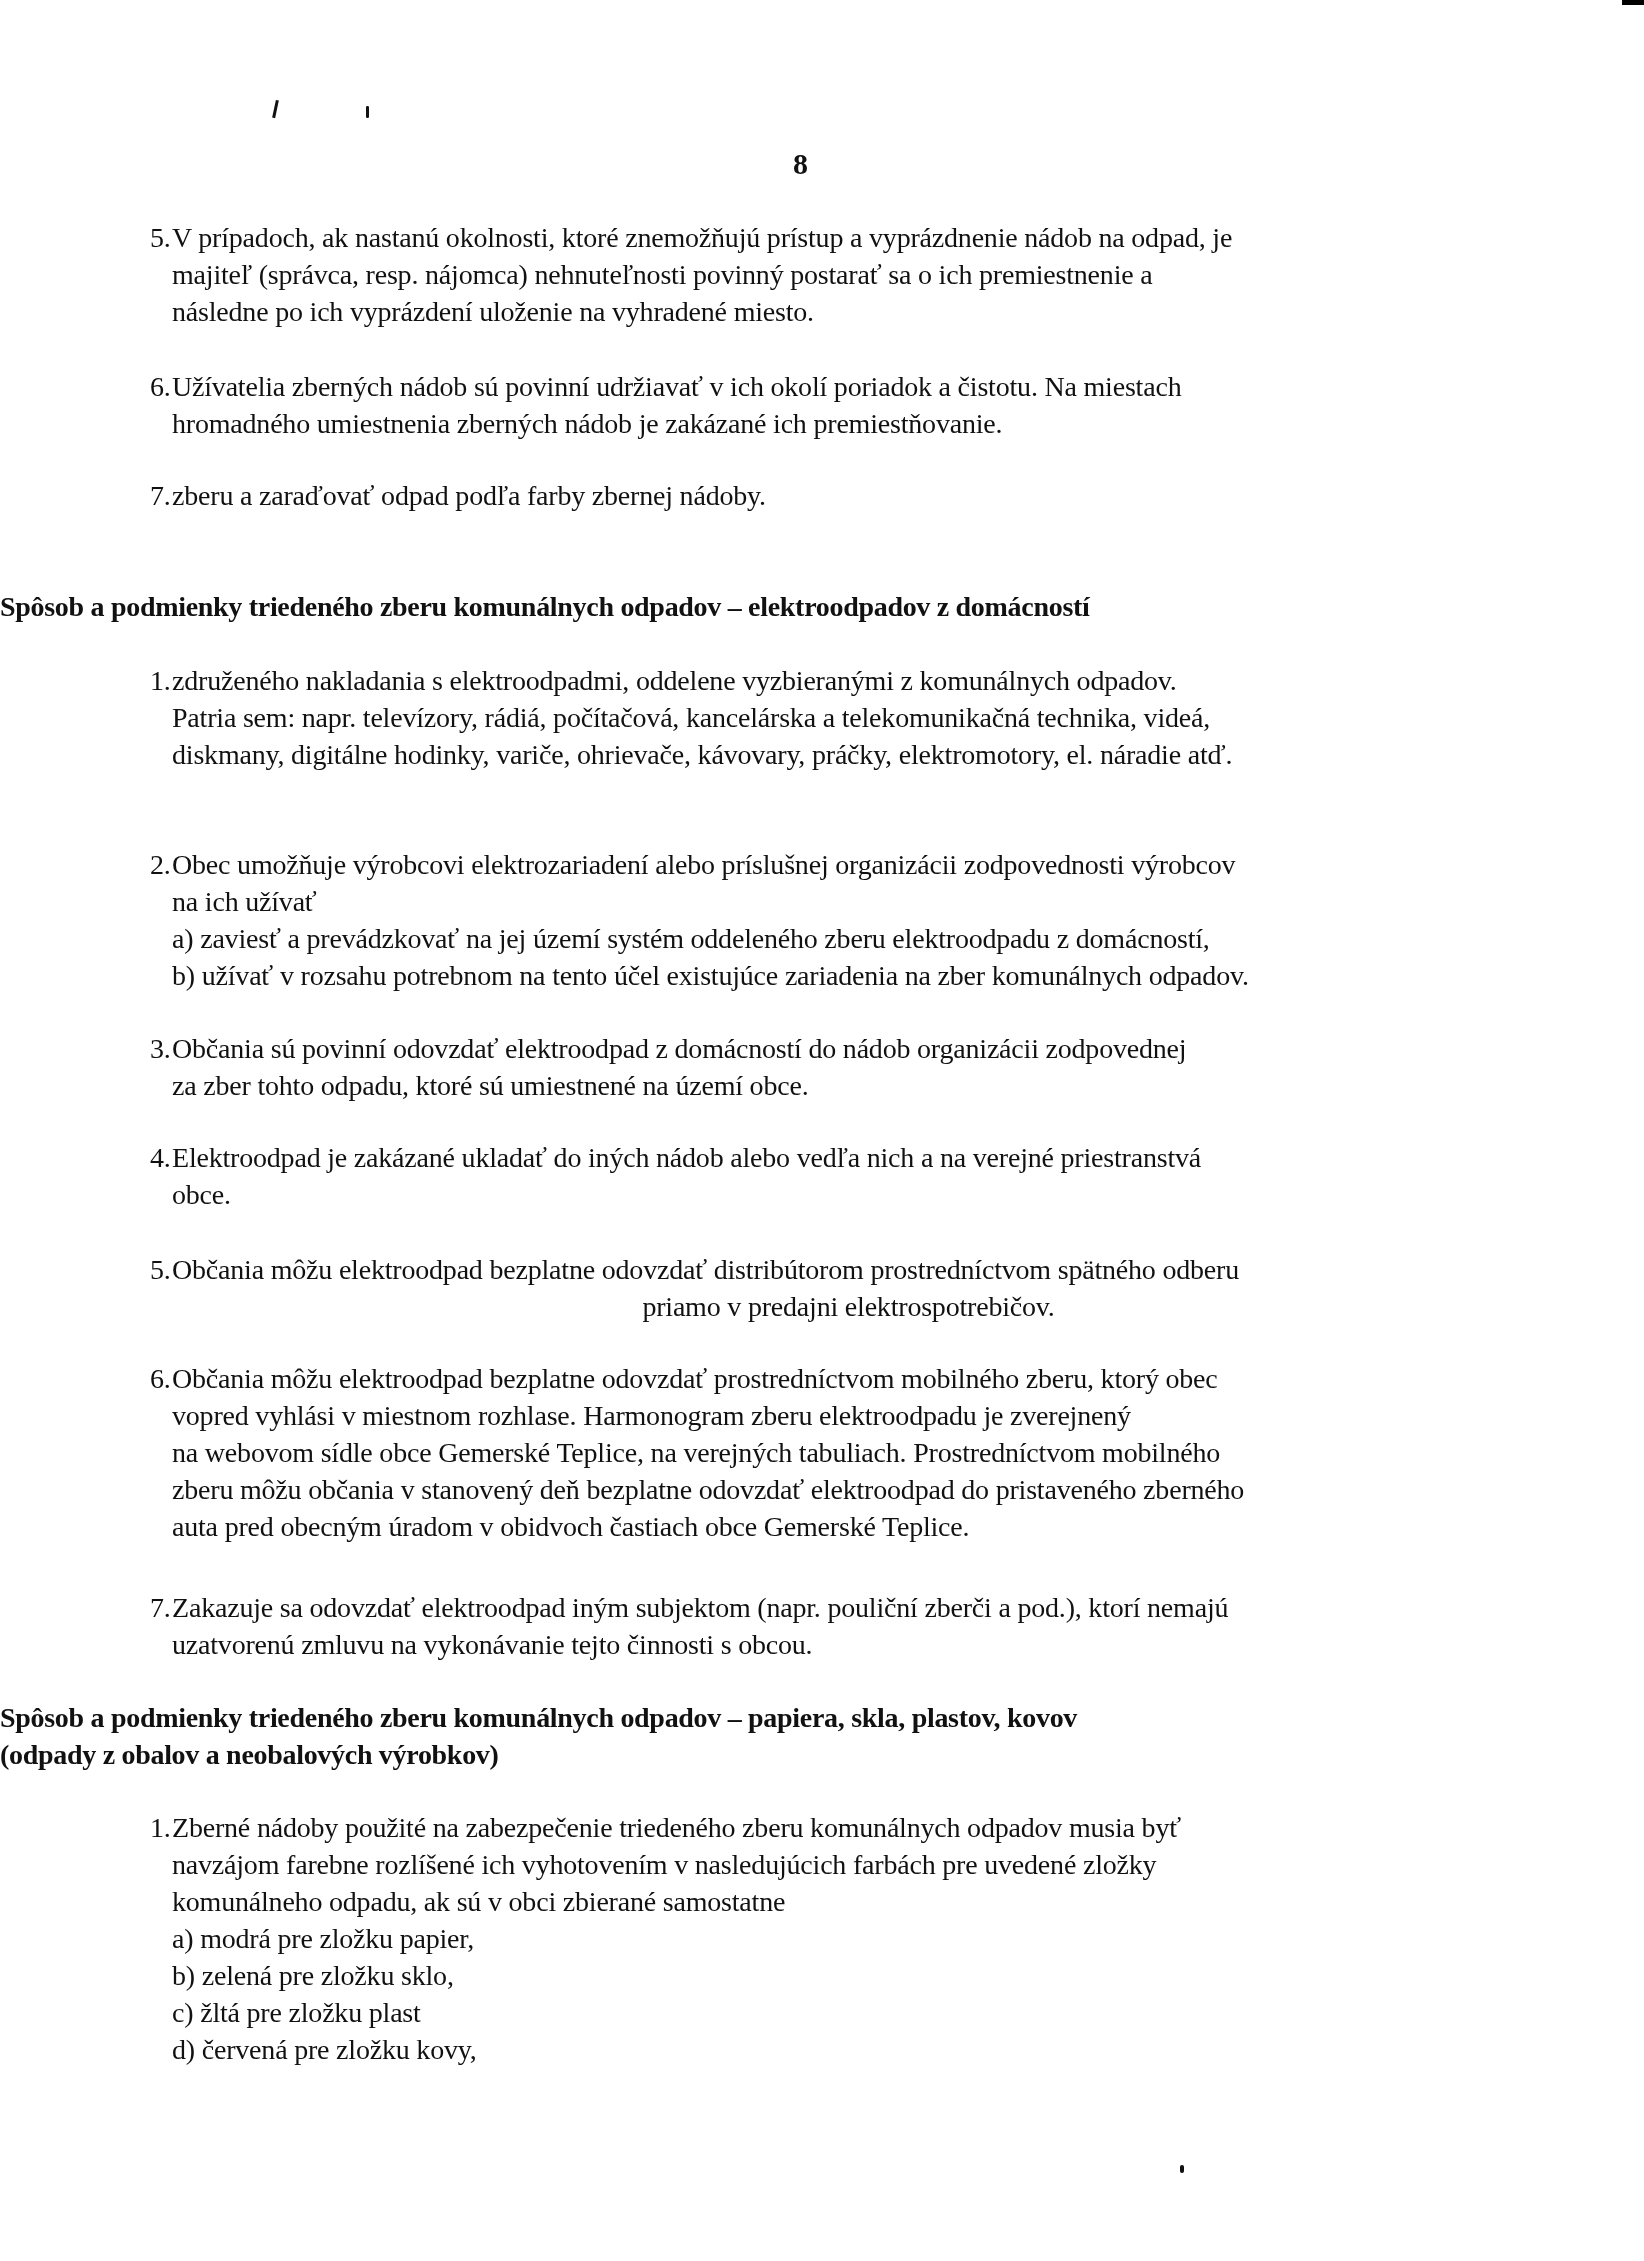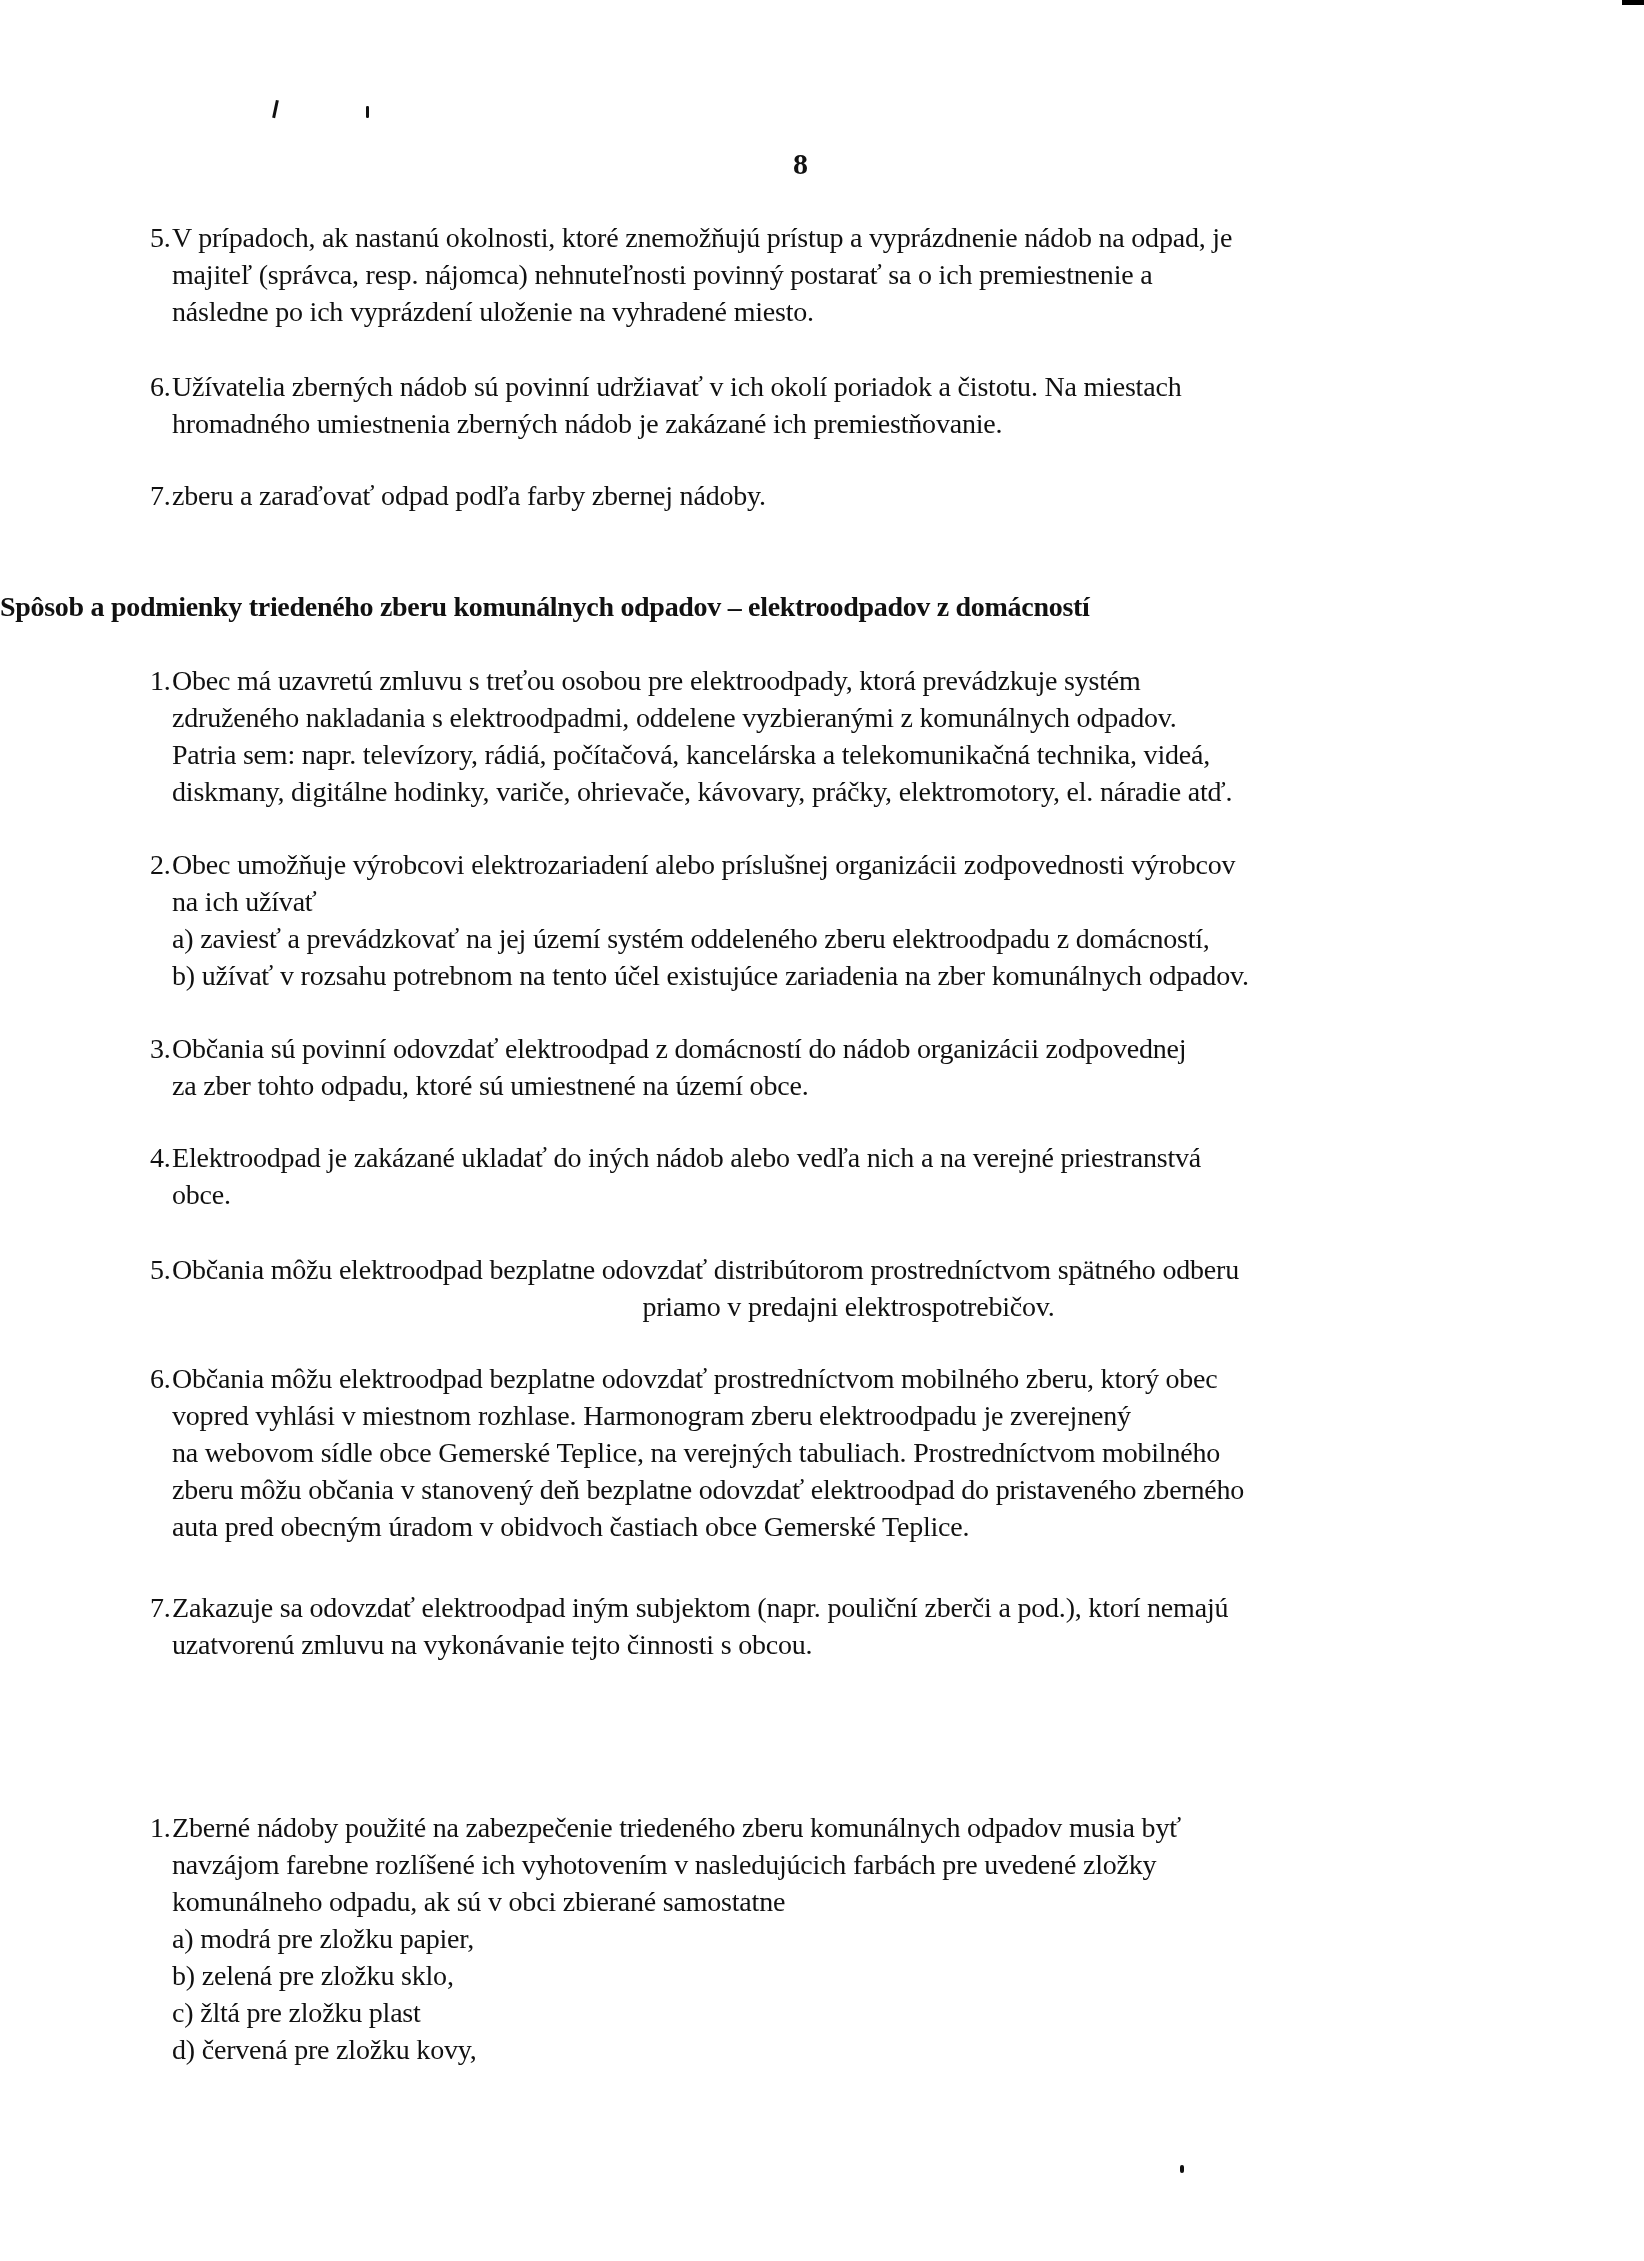--- a/index.html
+++ b/index.html
@@ -45,21 +45,20 @@
     <span class="n">7.</span>
     <span class="t">zberu a zaraďovať odpad podľa farby zbernej nádoby.</span>
   </div>
 
   <div class="heading" style="top:588px;">
     <span class="h">Spôsob a podmienky triedeného zberu komunálnych odpadov – elektroodpadov z domácností</span>
   </div>
 
   <div class="item" style="top:662px;">
     <span class="n">1.</span>
-    <span class="t">Obec má uzavretú zmluvu s treťou osobou pre elektroodpady, ktorá prevádzkuje systém</span>
     <span class="t">združeného nakladania s elektroodpadmi, oddelene vyzbieranými z komunálnych odpadov.</span>
     <span class="t">Patria sem: napr. televízory, rádiá, počítačová, kancelárska a telekomunikačná technika, videá,</span>
     <span class="t">diskmany, digitálne hodinky, variče, ohrievače, kávovary, práčky, elektromotory, el. náradie atď.</span>
   </div>
 
   <div class="item" style="top:846px;">
     <span class="n">2.</span>
     <span class="t">Obec umožňuje výrobcovi elektrozariadení alebo príslušnej organizácii zodpovednosti výrobcov</span>
     <span class="t">na ich užívať</span>
     <span class="t">a) zaviesť a prevádzkovať na jej území systém oddeleného zberu elektroodpadu z domácností,</span>
@@ -92,20 +91,24 @@
     <span class="t">zberu môžu občania v stanovený deň bezplatne odovzdať elektroodpad do pristaveného zberného</span>
     <span class="t">auta pred obecným úradom v obidvoch častiach obce Gemerské Teplice.</span>
   </div>
 
   <div class="item" style="top:1589px;">
     <span class="n">7.</span>
     <span class="t">Zakazuje sa odovzdať elektroodpad iným subjektom (napr. pouliční zberči a pod.), ktorí nemajú</span>
     <span class="t">uzatvorenú zmluvu na vykonávanie tejto činnosti s obcou.</span>
   </div>
 
+  <div class="heading" style="top:1699px;">
+    <span class="h">Spôsob a podmienky triedeného zberu komunálnych odpadov – papiera, skla, plastov, kovov</span>
+    <span class="h">(odpady z obalov a neobalových výrobkov)</span>
+  </div>
 
   <div class="item" style="top:1809px;">
     <span class="n">1.</span>
     <span class="t">Zberné nádoby použité na zabezpečenie triedeného zberu komunálnych odpadov musia byť</span>
     <span class="t">navzájom farebne rozlíšené ich vyhotovením v nasledujúcich farbách pre uvedené zložky</span>
     <span class="t">komunálneho odpadu, ak sú v obci zbierané samostatne</span>
     <span class="t">a) modrá pre zložku papier,</span>
     <span class="t">b) zelená pre zložku sklo,</span>
     <span class="t">c) žltá pre zložku plast</span>
     <span class="t">d) červená pre zložku kovy,</span>

